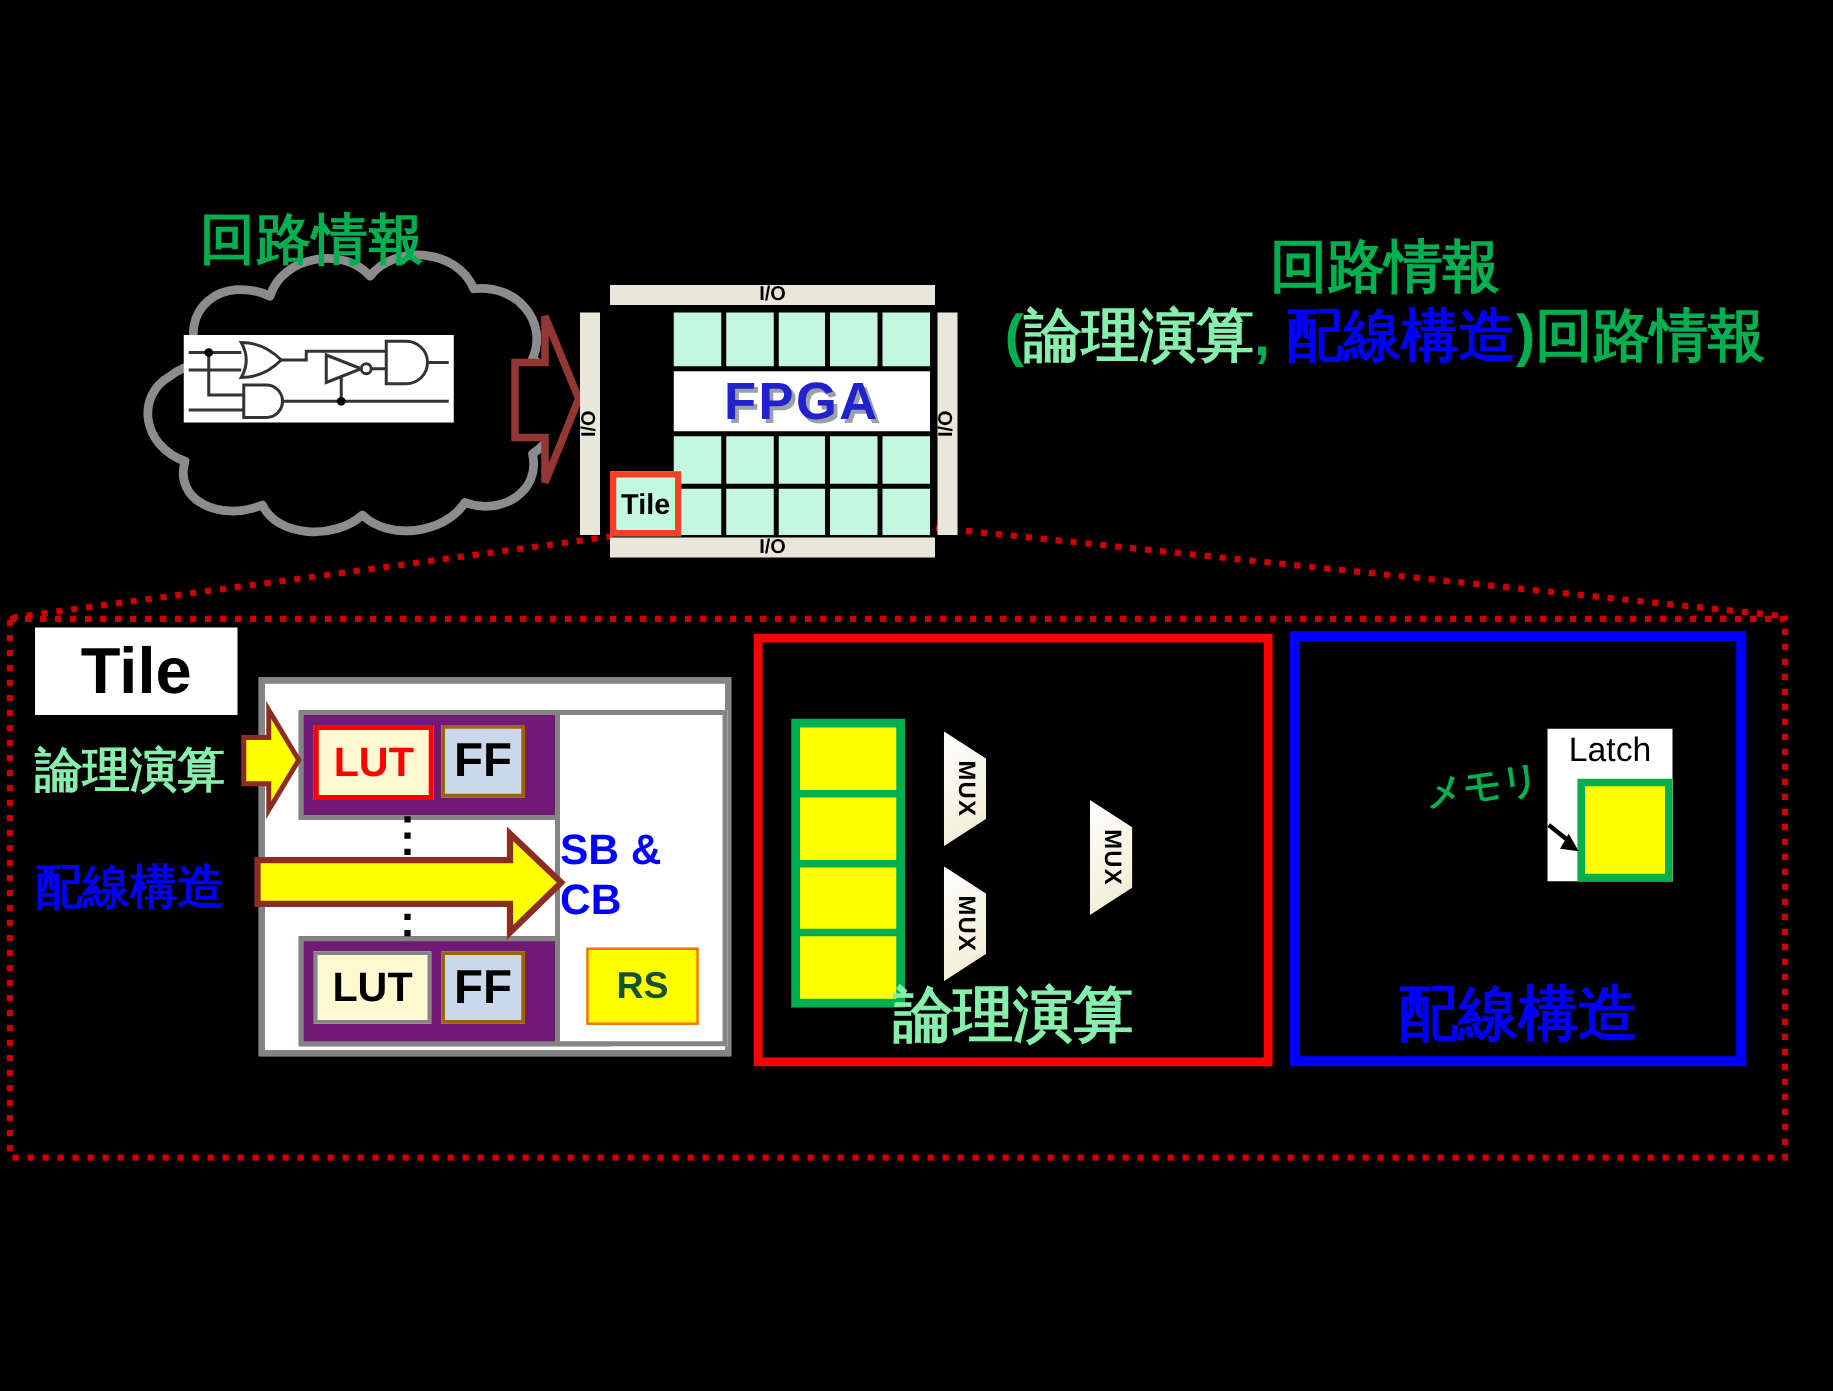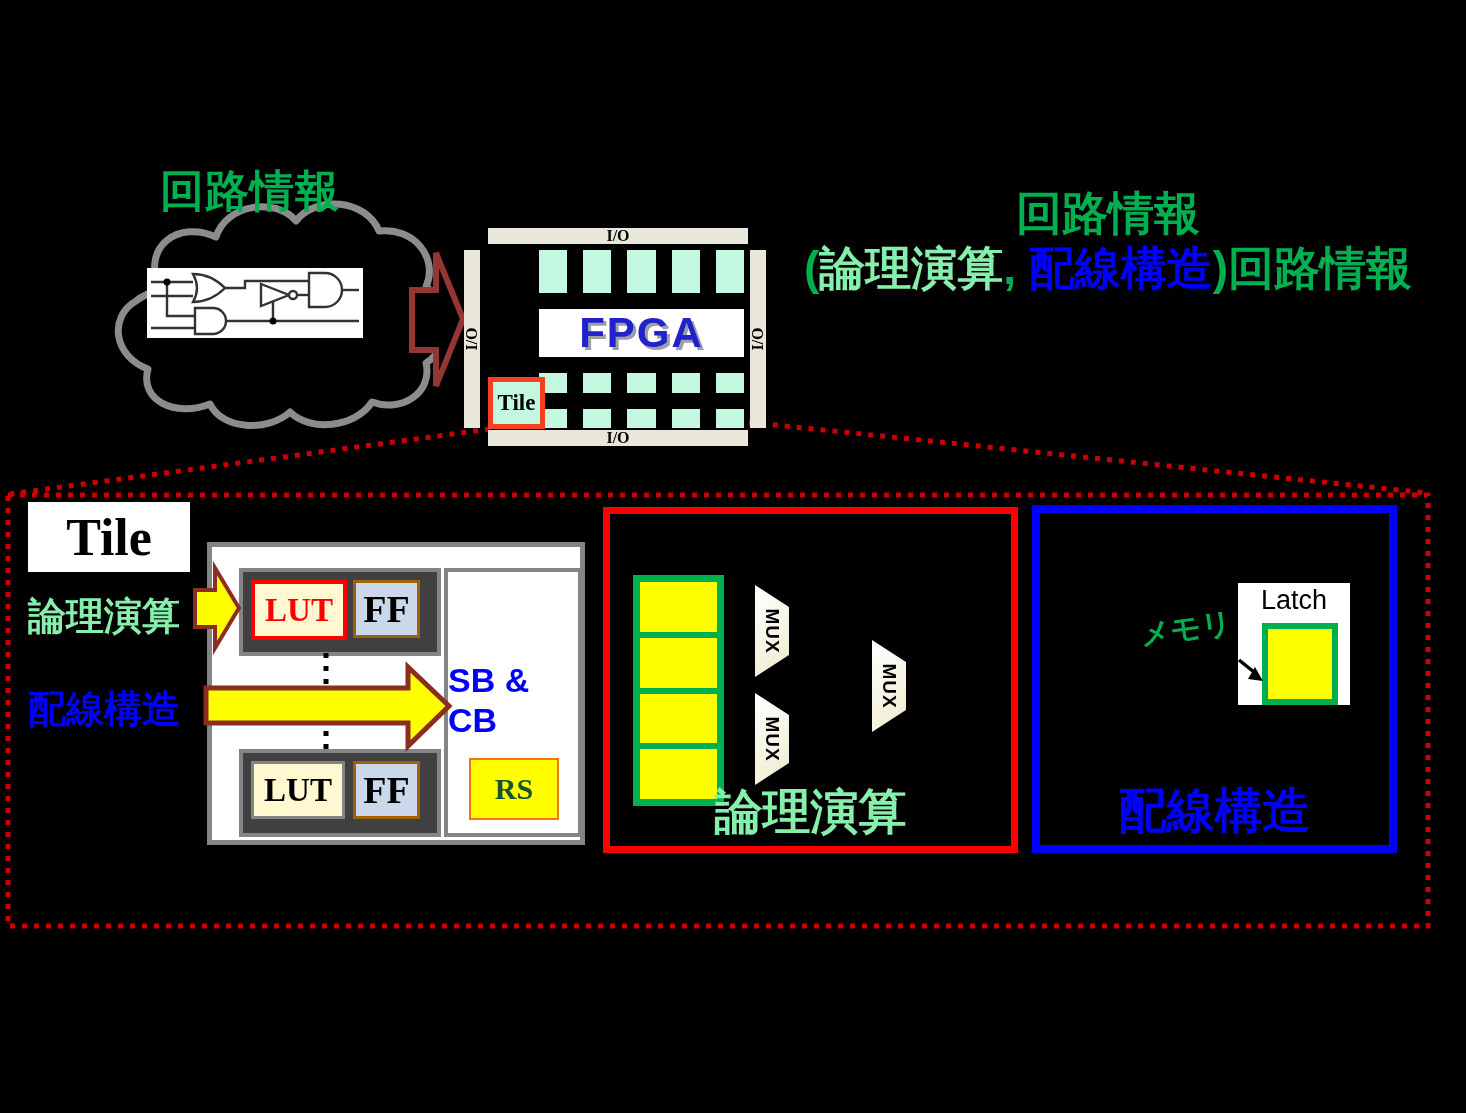--- a/index.html
+++ b/index.html
@@ -1,47 +1,47 @@
 <!DOCTYPE html>
 <html><head>
 <meta charset="utf-8">
 <style>
   html,body{margin:0;padding:0;background:#000;}
   #stage{position:relative;width:1466px;height:1113px;background:#000;overflow:hidden;
          font-family:"Liberation Sans","DejaVu Sans",sans-serif;border-radius:11px;}
   .abs{position:absolute;box-sizing:border-box;}
-  .ctr{display:flex;align-items:center;justify-content:center;font-family:Liberation Serif, serif;}
+  .ctr{display:flex;align-items:center;justify-content:center;}
   svg{display:block;}
 
   
   .green-t{color:#00B050;font-weight:bold;}
   .red-t{color:#86efac;font-weight:bold;}
   .blue-t{color:#0000FF;font-weight:bold;}
   .cloud-label{left:160px;top:162px;width:200px;font-size:44px;letter-spacing:1px;}
   .rewrite{left:788px;top:186px;width:640px;text-align:center;font-size:46px;line-height:55px;font-weight:bold;}
   .rewrite .pre{white-space:pre;}
 
   
   .circuit-box{left:147px;top:268px;width:216px;height:70px;background:#fff;}
 
   
   .io-strip{background:#E9E6DA;color:#000;font-size:16px;font-weight:600;}
   .fpga-grid{left:494px;top:250px;width:250px;height:178px;display:grid;
-             grid-template-columns:repeat(5,1fr);grid-template-rows:43px 48px 1fr 1fr;gap:16px;background:#000;padding-left:45px;}
+             grid-template-columns:repeat(5,1fr);grid-template-rows:43px 48px 1fr 1fr;gap:4px;background:#000;padding-left:45px;}
   .cell{background:#C3F7DF;}
   .fpga-band{grid-column:1/6;background:#fff;display:flex;align-items:center;justify-content:center;}
   .fpga-title{color:#2222CC;font-size:42px;font-weight:bold;letter-spacing:2px;text-shadow:3px 3px 0 #9aa0a8;}
   .tile-cell{left:488px;top:377px;width:57px;height:52px;border:5px solid #F54021;background:#C3F7DF;
              color:#000;font-size:23px;font-weight:bold;}
 
   
   .tile-label{left:28px;top:502px;width:162px;height:70px;background:#fff;color:#000;font-size:52px;font-weight:bold;}
   .side-label{left:28px;width:152px;text-align:center;font-size:38px;}
   .detail-box{left:207px;top:542px;width:378px;height:303px;background:#fff;border:5px solid #848484;}
-  .group-box{position:absolute;width:194px;height:80px;border:4px solid #848484;background:#404040;}
+  .group-box{position:absolute;width:194px;height:80px;border:4px solid #848484;background:#701a75;padding-left:48px;}
   .lut{position:absolute;left:8px;top:8px;width:88px;height:52px;background:#FFF8D0;font-size:33px;font-weight:bold;}
   .ff{position:absolute;left:110px;top:8px;width:61px;height:52px;background:#CBD8EC;border:3px solid #a16207;
       color:#000;font-size:38px;font-weight:bold;}
   .lut-top{border:4px solid #FF0000;color:#FF0000;}
   .lut-bot{border:3px solid #848484;color:#000;}
   .sbcb{position:absolute;left:232px;top:21px;width:130px;height:261px;border:4px solid #848484;background:#fff;}
   .sbcb-text{position:absolute;left:0;top:88px;width:100%;color:#0000FF;
              font-size:34px;font-weight:bold;line-height:40px;}
   .rs{position:absolute;left:21px;top:186px;width:86px;height:58px;border:2px solid #f97316;background:#FFFF00;
       color:#14532d;font-size:30px;font-weight:bold;}
@@ -55,21 +55,21 @@
        background:linear-gradient(135deg,#ffffff 0%,#f4f1dd 70%,#e8e4cc 100%);
        clip-path:polygon(0 0,100% 24%,100% 76%,0 100%);}
   .mux span{position:absolute;left:50%;top:50%;transform:translate(-50%,-50%) rotate(90deg);
             color:#000;font-size:19px;font-weight:600;letter-spacing:1px;}
   .block-caption{position:absolute;left:0;bottom:2px;width:100%;text-align:center;font-size:48px;font-weight:bold;}
 
   
   .wiring-box{left:1032px;top:505px;width:365px;height:348px;border:8px solid #0000FF;}
   .memory-label{position:absolute;left:86px;top:96px;width:120px;text-align:center;font-size:30px;
                 transform:rotate(-8deg);}
-  .latch-box{position:absolute;left:198px;top:70px;width:112px;height:122px;background:#fff;}
+  .latch-box{position:absolute;left:198px;top:70px;width:100px;height:122px;background:#fff;}
   .latch-title{position:absolute;left:0;top:2px;width:100%;text-align:center;color:#000;font-size:27px;}
   .latch-cell{position:absolute;left:24px;top:40px;width:64px;height:70px;border:6px solid #00B050;background:#FFFF00;}
 
   
   .banner{left:83px;top:952px;width:1087px;height:140px;border:7px solid #1B7C1B;border-radius:30px;}
   .banner-text{position:absolute;left:99px;top:66px;font-size:48px;font-weight:bold;color:#FF0000;
                text-decoration:underline;text-decoration-thickness:4px;text-underline-offset:8px;}
 
   .overlay{left:0;top:0;pointer-events:none;}
 </style>

